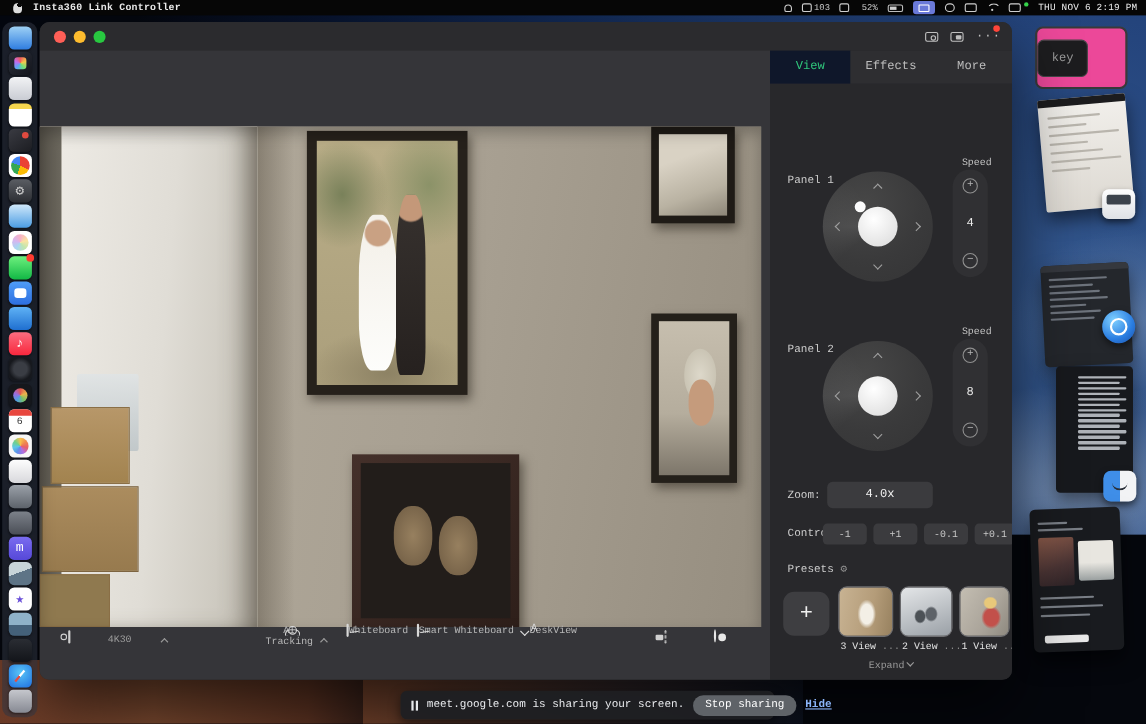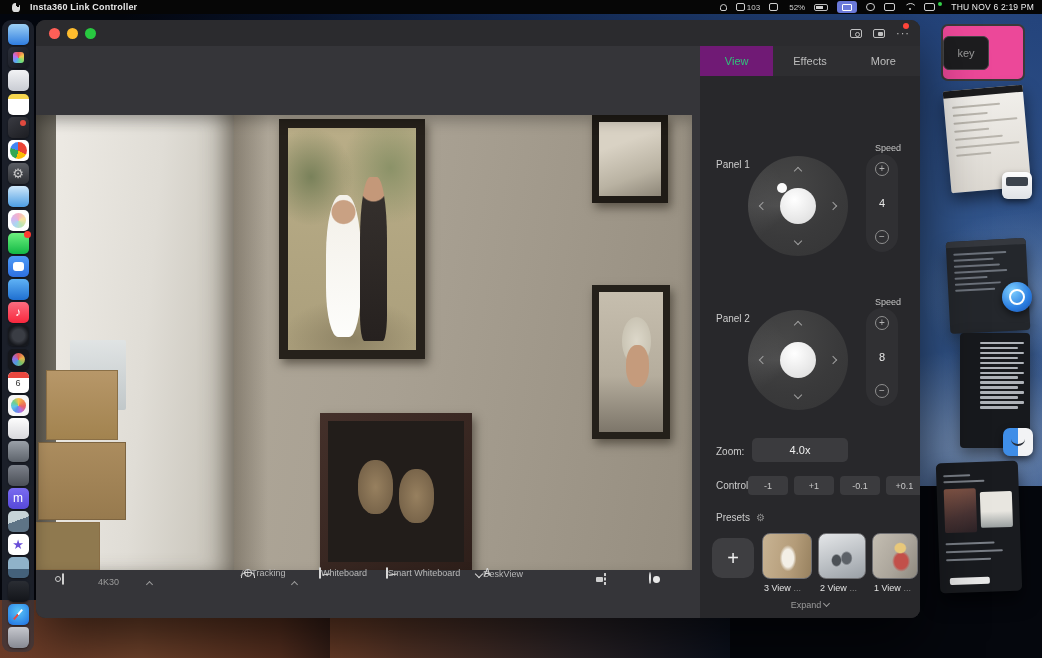--- a/index.html
+++ b/index.html
@@ -1,18 +1,18 @@
 <!DOCTYPE html>
 <html style="--accent-green: #2fc57b; --red-dot: #ff453a; --hide-link: #8ab4f8; --menubar-active: #6a79d8; --traffic-red: #ff5f57; --traffic-yellow: #febc2e; --traffic-green: #28c840;"><head>
 <meta charset="utf-8">
 <style>
   * { margin:0; padding:0; box-sizing:border-box; }
   html,body { width:1042px; height:658px; overflow:hidden; background:#05070d;
     font-family:"Liberation Sans", sans-serif; -webkit-font-smoothing:antialiased; }
-  .stagewrap { position:relative; width:1042px; height:486px; }
+  .stagewrap { position:relative; width:1042px; height:486px;font-family:Liberation Mono, monospace; }
 
   
   .wallpaper { position:absolute; inset:0;
     background:
       radial-gradient(240px 140px at 94% 92%, rgba(210,225,240,.45), transparent 70%),
       radial-gradient(160px 120px at 99% 60%, rgba(190,210,235,.30), transparent 70%),
       radial-gradient(900px 760px at 92% 62%, #35598f 0%, #24447c 38%, #122a57 62%, #081531 82%, #04070f 100%);
   }
   .wp-brown-left { position:absolute; left:0; top:600px; width:400px; height:58px;
     background:linear-gradient(90deg, #6e3c28 0%, #7c4a30 35%, #5d3322 70%, rgba(60,35,25,0)); }
@@ -181,21 +181,21 @@
   .dv-ico::after { content:""; position:absolute; right:1px; top:3px; width:5px; height:5px; border-left:1.2px solid #d8d8d8; border-bottom:1.2px solid #d8d8d8; transform:rotate(-45deg); }
   .cap-ico { width:16px; height:14px; border:1.2px dashed #cfcfcf; border-radius:3px; position:relative; }
   .cap-ico::after { content:""; position:absolute; right:2px; bottom:2px; width:7px; height:5px; background:#cfcfcf; border-radius:1px; }
   .rec-ico { width:16px; height:16px; border:1.6px solid #e8e8e8; border-radius:50%; position:relative; }
   .rec-ico::after { content:""; position:absolute; left:3px; top:3px; width:6.8px; height:6.8px; background:#e8e8e8; border-radius:50%; }
 
   
   .right-panel { position:absolute; left:664px; top:26px; width:220px; height:572px; background:#28282b; }
   .tabs { position:absolute; left:0; top:0; width:100%; height:30px; display:flex; background:#2e2e31; }
   .tab { flex:1; display:flex; align-items:center; justify-content:center; font-size:11px; color:#bdbdbd; }
-  .tab.active { background:#701a75; color:var(--accent-green,#2fc57b); }
+  .tab.active { background:#0f172a; color:var(--accent-green,#2fc57b); }
   .va-header { position:absolute; left:16px; right:14px; top:44px; height:22px; display:flex; align-items:center; justify-content:space-between; }
   .va-title { font-size:12px; font-weight:bold; color:#ececec; }
   .reset-ico { width:11px; height:11px; border:1.5px solid #9a9a9a; border-radius:50%; border-left-color:transparent; position:relative; transform:rotate(-20deg); }
   .reset-ico::after { content:""; position:absolute; left:-3px; top:-1px; border:3px solid transparent; border-right-color:#9a9a9a; transform:rotate(45deg); }
   .row-label { position:absolute; font-size:10px; color:#cdcdcd;margin-top:17px; }
   .speed-label { position:absolute; width:44px; text-align:center; font-size:9px; color:#c4c4c4; }
   .joy { position:absolute; width:100px; height:100px; border-radius:50%;
     background:radial-gradient(circle at 38% 30%, #474747, #3a3a3b 55%, #343435 100%); }
   .joy::before { content:""; position:absolute; inset:0; border-radius:50%;
     background:conic-gradient(from 230deg, transparent 0deg, rgba(255,255,255,.07) 40deg, transparent 100deg); }
@@ -555,14 +555,23 @@
       <div class="pthumb pt1"></div>
       <div class="plabel pl3"><span>3 View</span> <span class="sfx">...</span></div>
       <div class="plabel pl2"><span>2 View</span> <span class="sfx">...</span></div>
       <div class="plabel pl1"><span>1 View</span> <span class="sfx">...</span></div>
       <div class="expand">
         <span>Expand</span><span class="chev"></span>
       </div>
     </div>
   </div>
 
+  <div class="share-banner">
+    <span class="pause-ico">
+        <i></i>
+        <i></i>
+      </span>
+    <span class="share-msg">meet.google.com is sharing your screen.</span>
+    <span class="stop-btn">Stop sharing</span>
+    <span class="hide-link">Hide</span>
+  </div>
 
 </div>
 
 </body></html>

